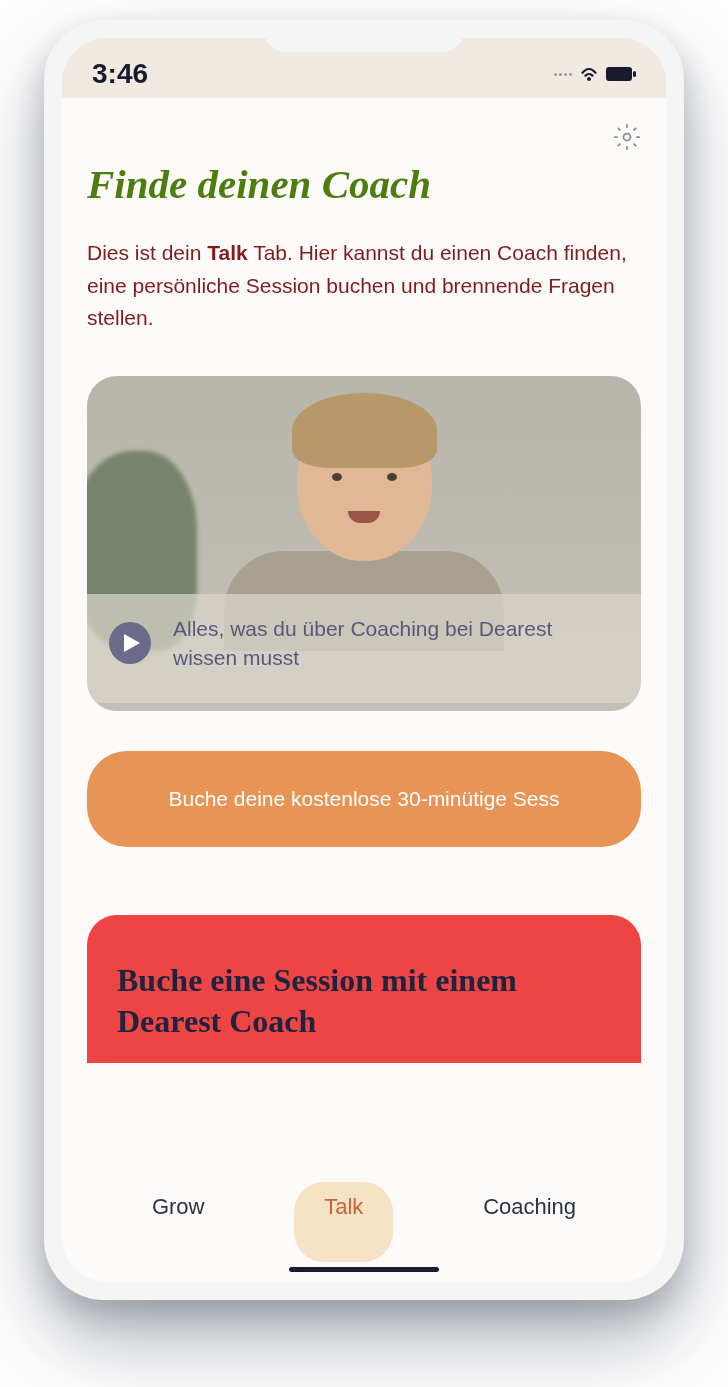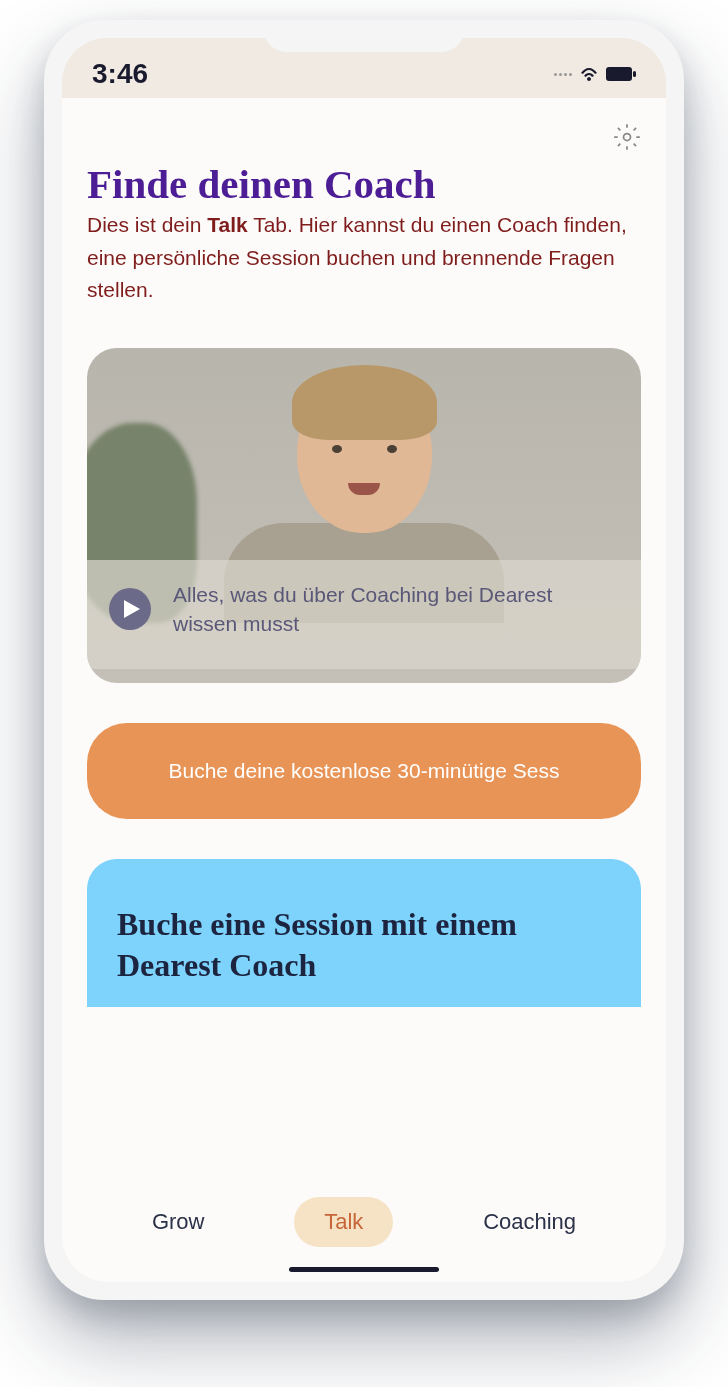--- a/index.html
+++ b/index.html
@@ -105,22 +105,24 @@
 
     .settings-btn {
       color: #888;
       cursor: pointer;
     }
 
     .page-title {
       font-family: Georgia, 'Times New Roman', serif;
       font-size: 41px;
       font-weight: 700;
-      color: #4c1d95;
+      color: #4d7c0f;
+      margin-bottom: 28px;
       line-height: 1.2;
+      font-style: italic;
     }
 
     .intro-text {
       font-size: 21px;
       line-height: 1.55;
       color: #7f1d1d;
       margin-bottom: 41px;
     }
 
     .intro-text b {
@@ -207,21 +209,21 @@
     .shoulders {
       width: 280px;
       height: 100px;
       background: #a8a090;
       border-radius: 60px 60px 0 0;
       margin-top: -10px;
     }
 
     .video-overlay {
       position: absolute;
-      bottom: 14px;
+      bottom: 8px;
       left: 0;
       right: 0;
       padding: 20px 22px 30px;
       background: rgba(220, 215, 205, 0.7);
       display: flex;
       align-items: center;
       gap: 22px;
     }
 
     .play-button {
@@ -257,39 +259,39 @@
       font-weight: 500;
       cursor: pointer;
       overflow: hidden;
       white-space: nowrap;
       padding: 0 30px;
       text-align: center;
       margin-bottom: 40px;
     }
 
     .section-card {
-      background: #7dd3fc;
+      background: #ef4444;
       border-radius: 30px 30px 0 0;
       padding: 45px 30px 20px;
+      margin-top: 28px;
     }
 
     .section-title {
       font-family: Georgia, 'Times New Roman', serif;
       font-size: 32px;
       font-weight: 700;
       color: #1d2440;
       line-height: 1.3;
     }
 
     .tab-bar {
       height: 100px;
       background: #fcfbf9;
       display: flex;
       justify-content: space-around;
-      align-items: center;
       flex-shrink: 0;
       padding: 0 30px 20px;
       position: relative;
     }
 
     .tab-item {
       font-size: 22px;
       color: #2a3148;
       padding: 12px 30px;
       border-radius: 30px;

